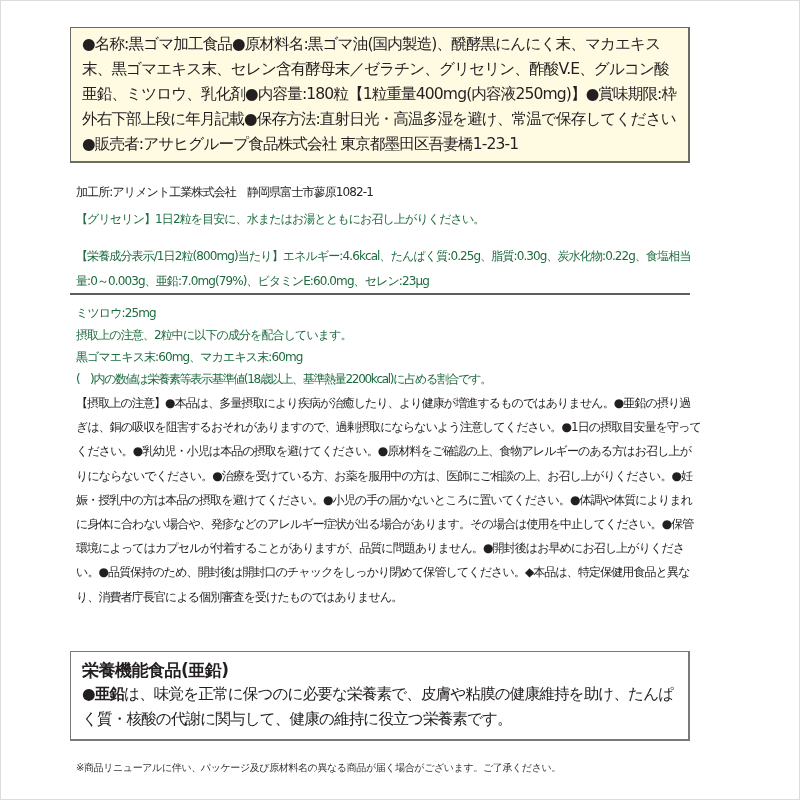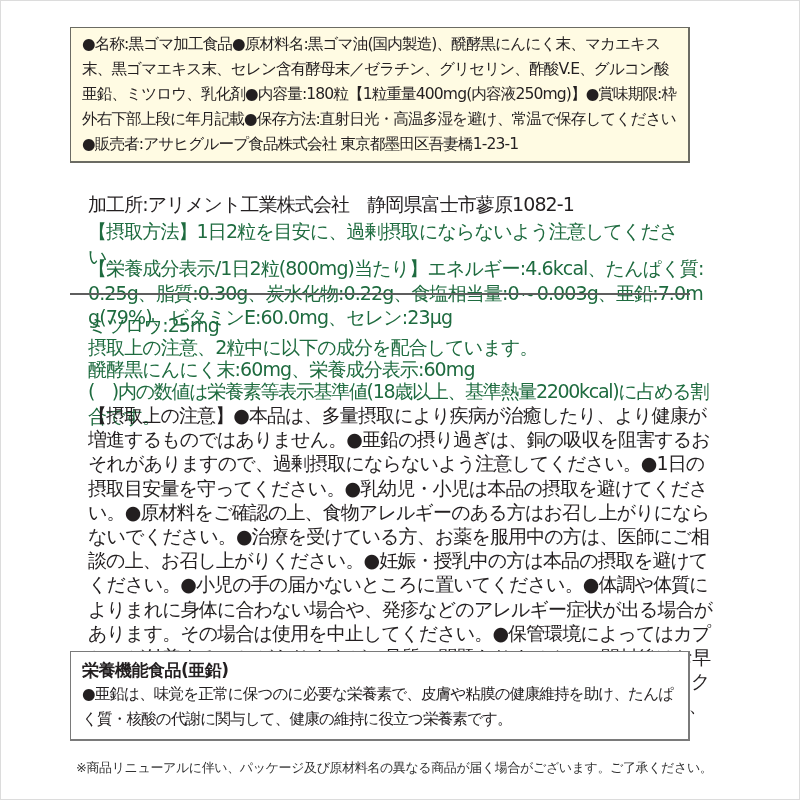--- a/index.html
+++ b/index.html
@@ -21,22 +21,22 @@
       border-right-width: 2px; border-bottom-width: 2px;
       box-sizing: border-box;
       padding: 4px 8px 9px 11px;
     }
     .lbl-text {
       font-size: 15.6px; line-height: 25px; letter-spacing: -0.9px;
       color: #231f20; margin: 0; word-break: break-all;
     }
     .plain {
       position: absolute; left: 72px; width: 625px;
-      font-size: 19px; line-height: 24.5px; letter-spacing: -0.9px;
-      margin: 16px; word-break: break-all;
+      font-size: 12px; line-height: 24.5px; letter-spacing: -0.9px;
+      margin: 4px; word-break: break-all;
     }
     .green { color: #1e6b3f; }
     .black { color: #231f20; }
     .rule {
       position: absolute; left: 70px; width: 620px; height: 0;
       border-top: 2px solid #5e5e5e;
     }
     .zinc-box {
       position: absolute; left: 70px; top: 651px; width: 620px; height: 90px;
       border: 1px solid #7a7a7a;
@@ -45,47 +45,47 @@
       padding: 6px 8px 0 11px;
     }
     .zinc-title {
       font-size: 17px; font-weight: bold; line-height: 24px; letter-spacing: -0.5px;
       margin: 0;
     }
     .zinc-body {
       font-size: 15.6px; line-height: 25px; letter-spacing: -0.9px; margin: 0;
       word-break: break-all;
     }
-    .zinc-body b { font-weight: normal; }
+    .zinc-body b { font-weight: bold; }
     .footnote {
       position: absolute; left: 76px; top: 759px; width: 640px;
-      font-size: 13px; line-height: 18px; letter-spacing: -0.4px;
+      font-size: 10px; line-height: 18px; letter-spacing: -0.4px;
       color: #333333; margin: 0; white-space: nowrap;
     }
   </style>
 </head>
 <body>
 
 <div class="frame"></div>
 
 <div class="label-box">
   <p class="lbl-text">●名称:黒ゴマ加工食品●原材料名:黒ゴマ油(国内製造)、醗酵黒にんにく末、マカエキス末、黒ゴマエキス末、セレン含有酵母末／ゼラチン、グリセリン、酢酸V.E、グルコン酸亜鉛、ミツロウ、乳化剤●内容量:180粒【1粒重量400mg(内容液250mg)】●賞味期限:枠外右下部上段に年月記載●保存方法:直射日光・高温多湿を避け、常温で保存してください●販売者:アサヒグループ食品株式会社 東京都墨田区吾妻橋1-23-1</p>
 </div>
 
 <p class="plain black" style="top:176px;">加工所:アリメント工業株式会社　静岡県富士市蓼原1082-1</p>
 
-<p class="plain green" style="top:203px;">【摂取方法】1日2粒を目安に、過剰摂取にならないよう注意してください。</p>
+<p class="plain green" style="top:203px;">【グリセリン】1日2粒を目安に、水またはお湯とともにお召し上がりください。</p>
 
 <p class="plain green" style="top:240px;">【栄養成分表示/1日2粒(800mg)当たり】エネルギー:4.6kcal、たんぱく質:0.25g、脂質:0.30g、炭水化物:0.22g、食塩相当量:0～0.003g、亜鉛:7.0mg(79%)、ビタミンE:60.0mg、セレン:23μg</p>
 
 <div class="rule" style="top:293px;"></div>
 
 <p class="plain green" style="top:297px;">ミツロウ:25mg</p>
 <p class="plain green" style="top:319px;">摂取上の注意、2粒中に以下の成分を配合しています。</p>
-<p class="plain green" style="top:341px;">醗酵黒にんにく末:60mg、栄養成分表示:60mg</p>
+<p class="plain green" style="top:341px;">黒ゴマエキス末:60mg、マカエキス末:60mg</p>
 <p class="plain green" style="top:363px; letter-spacing:-1.3px;">(　)内の数値は栄養素等表示基準値(18歳以上、基準熱量2200kcal)に占める割合です。</p>
 
 <p class="plain black" style="top:387px; line-height:24.2px;">【摂取上の注意】●本品は、多量摂取により疾病が治癒したり、より健康が増進するものではありません。●亜鉛の摂り過ぎは、銅の吸収を阻害するおそれがありますので、過剰摂取にならないよう注意してください。●1日の摂取目安量を守ってください。●乳幼児・小児は本品の摂取を避けてください。●原材料をご確認の上、食物アレルギーのある方はお召し上がりにならないでください。●治療を受けている方、お薬を服用中の方は、医師にご相談の上、お召し上がりください。●妊娠・授乳中の方は本品の摂取を避けてください。●小児の手の届かないところに置いてください。●体調や体質によりまれに身体に合わない場合や、発疹などのアレルギー症状が出る場合があります。その場合は使用を中止してください。●保管環境によってはカプセルが付着することがありますが、品質に問題ありません。●開封後はお早めにお召し上がりください。●品質保持のため、開封後は開封口のチャックをしっかり閉めて保管してください。◆本品は、特定保健用食品と異なり、消費者庁長官による個別審査を受けたものではありません。</p>
 
 <div class="zinc-box">
   <p class="zinc-title">栄養機能食品(亜鉛)</p>
   <p class="zinc-body"><b>●亜鉛</b><span>は、味覚を正常に保つのに必要な栄養素で、皮膚や粘膜の健康維持を助け、たんぱく質・核酸の代謝に関与して、健康の維持に役立つ栄養素です。</span></p>
 </div>
 
 <p class="footnote">※商品リニューアルに伴い、パッケージ及び原材料名の異なる商品が届く場合がございます。ご了承ください。</p>

